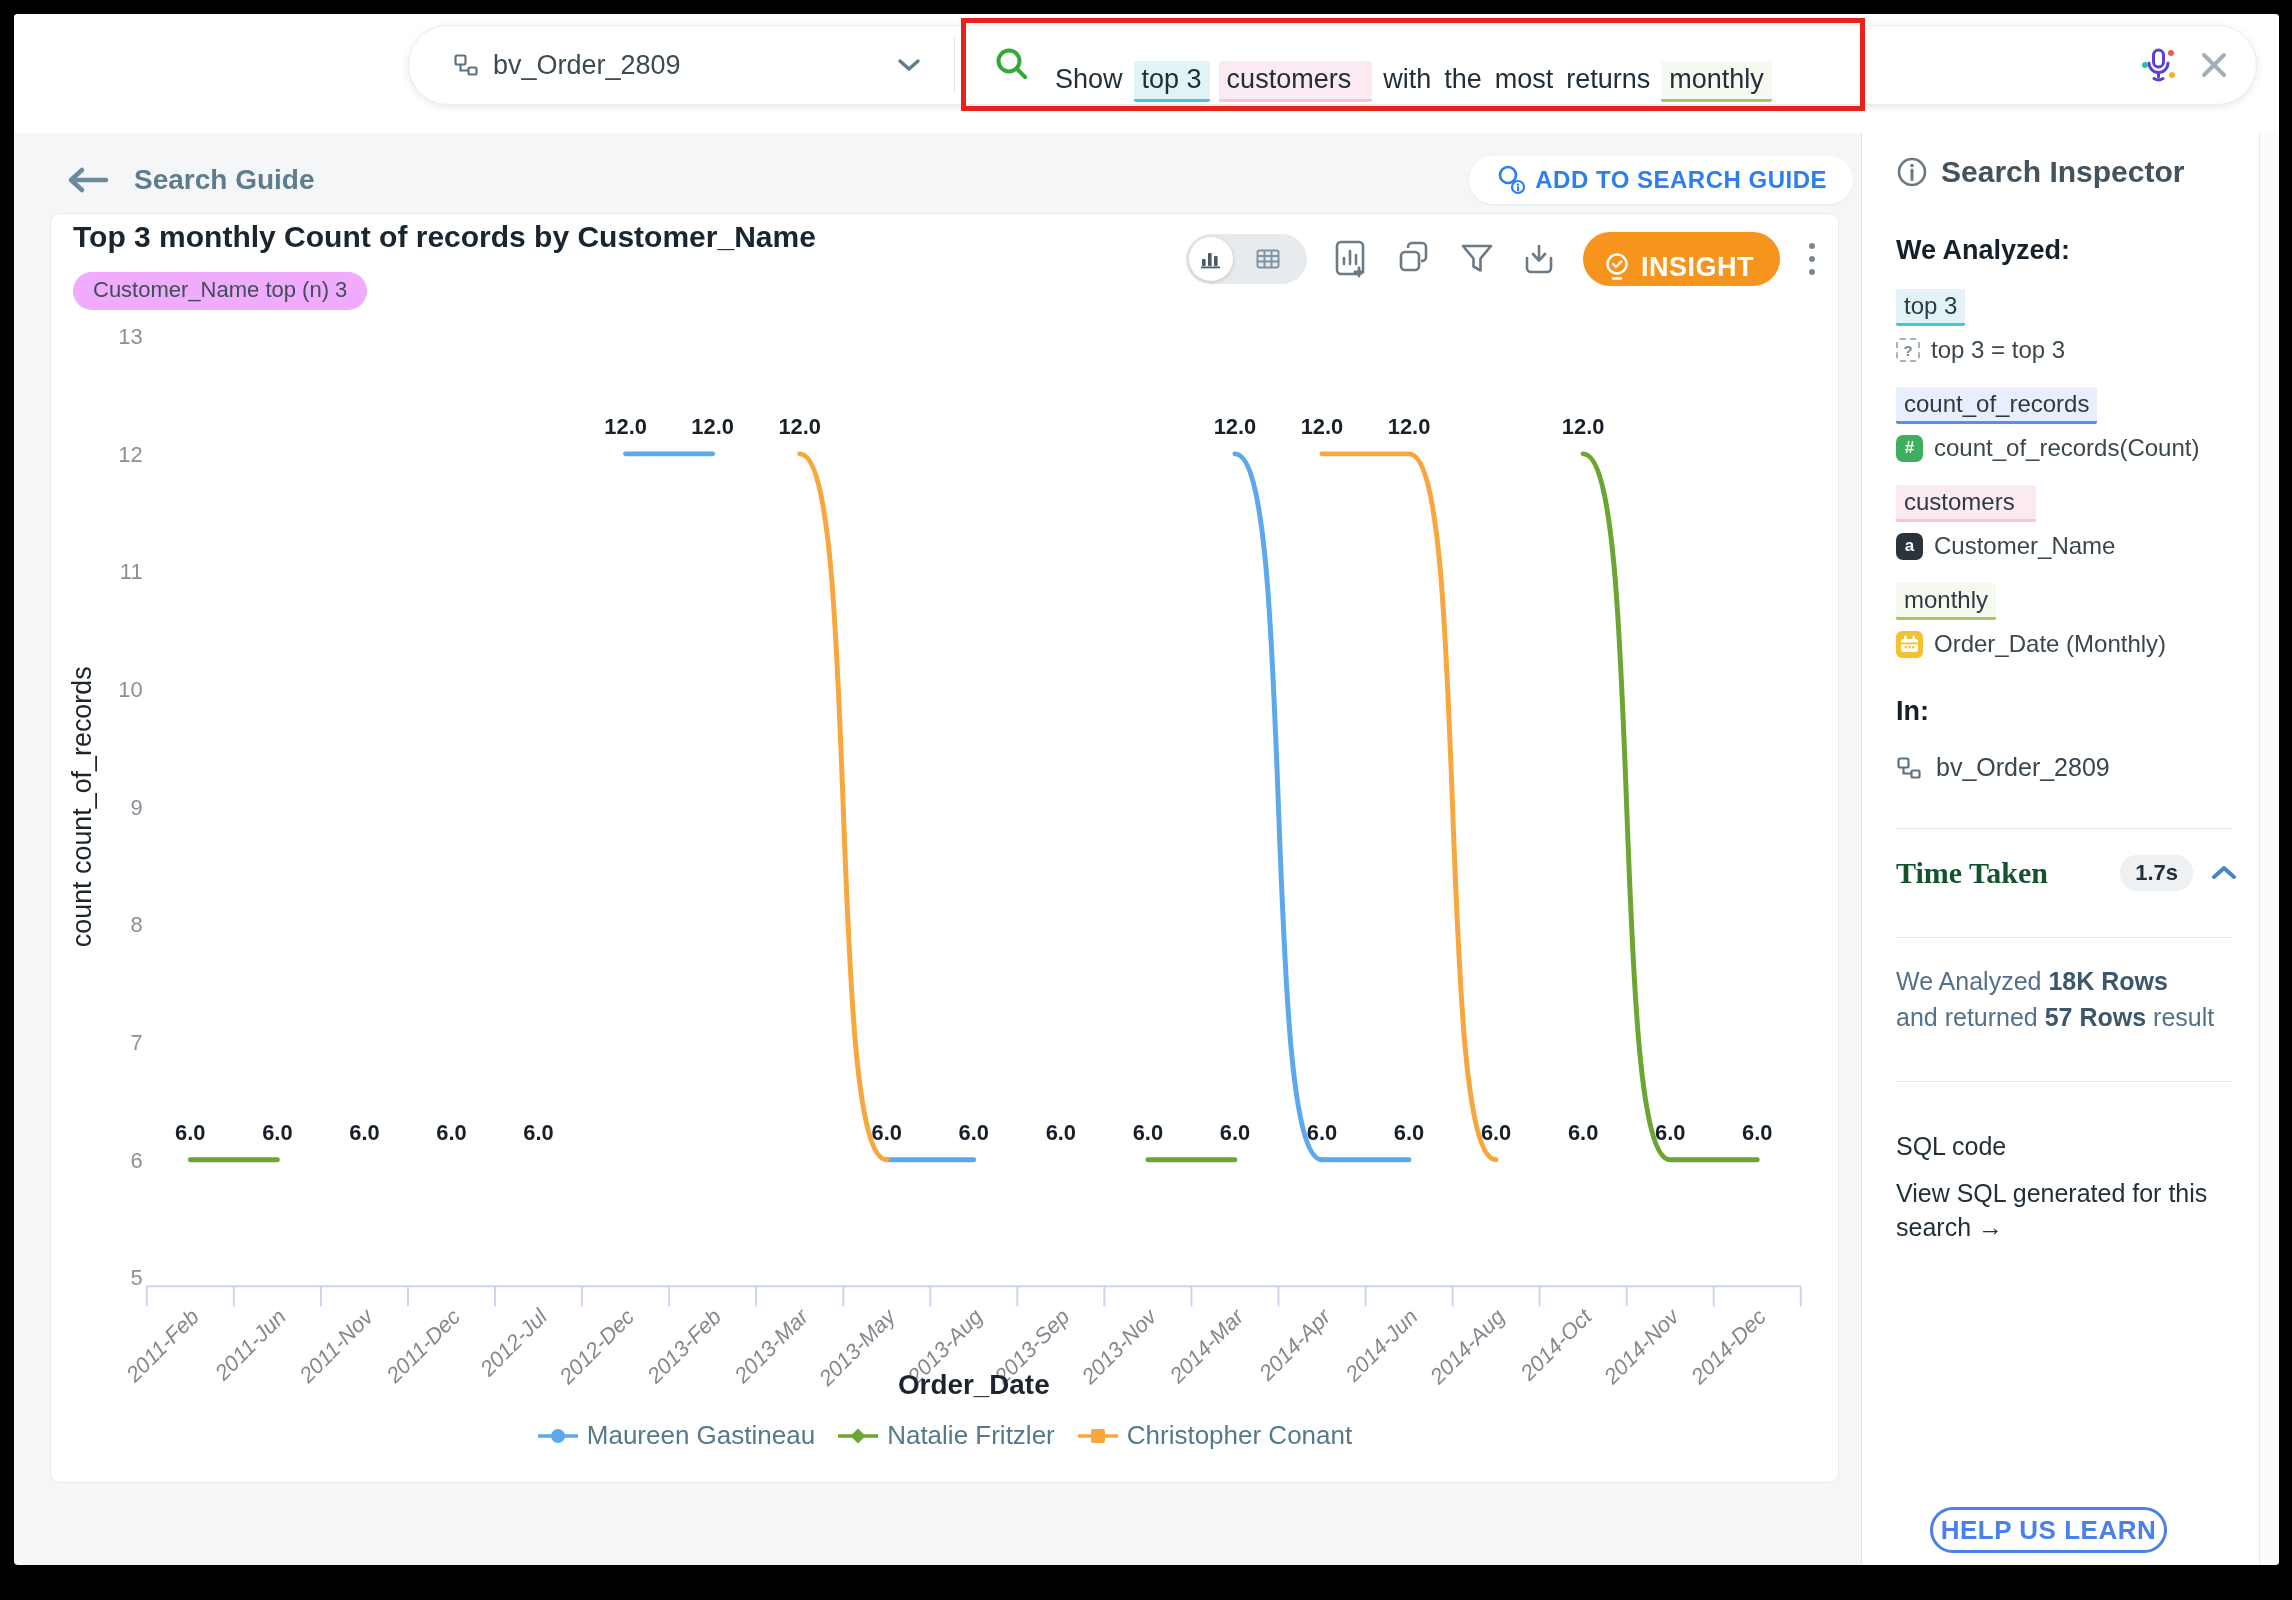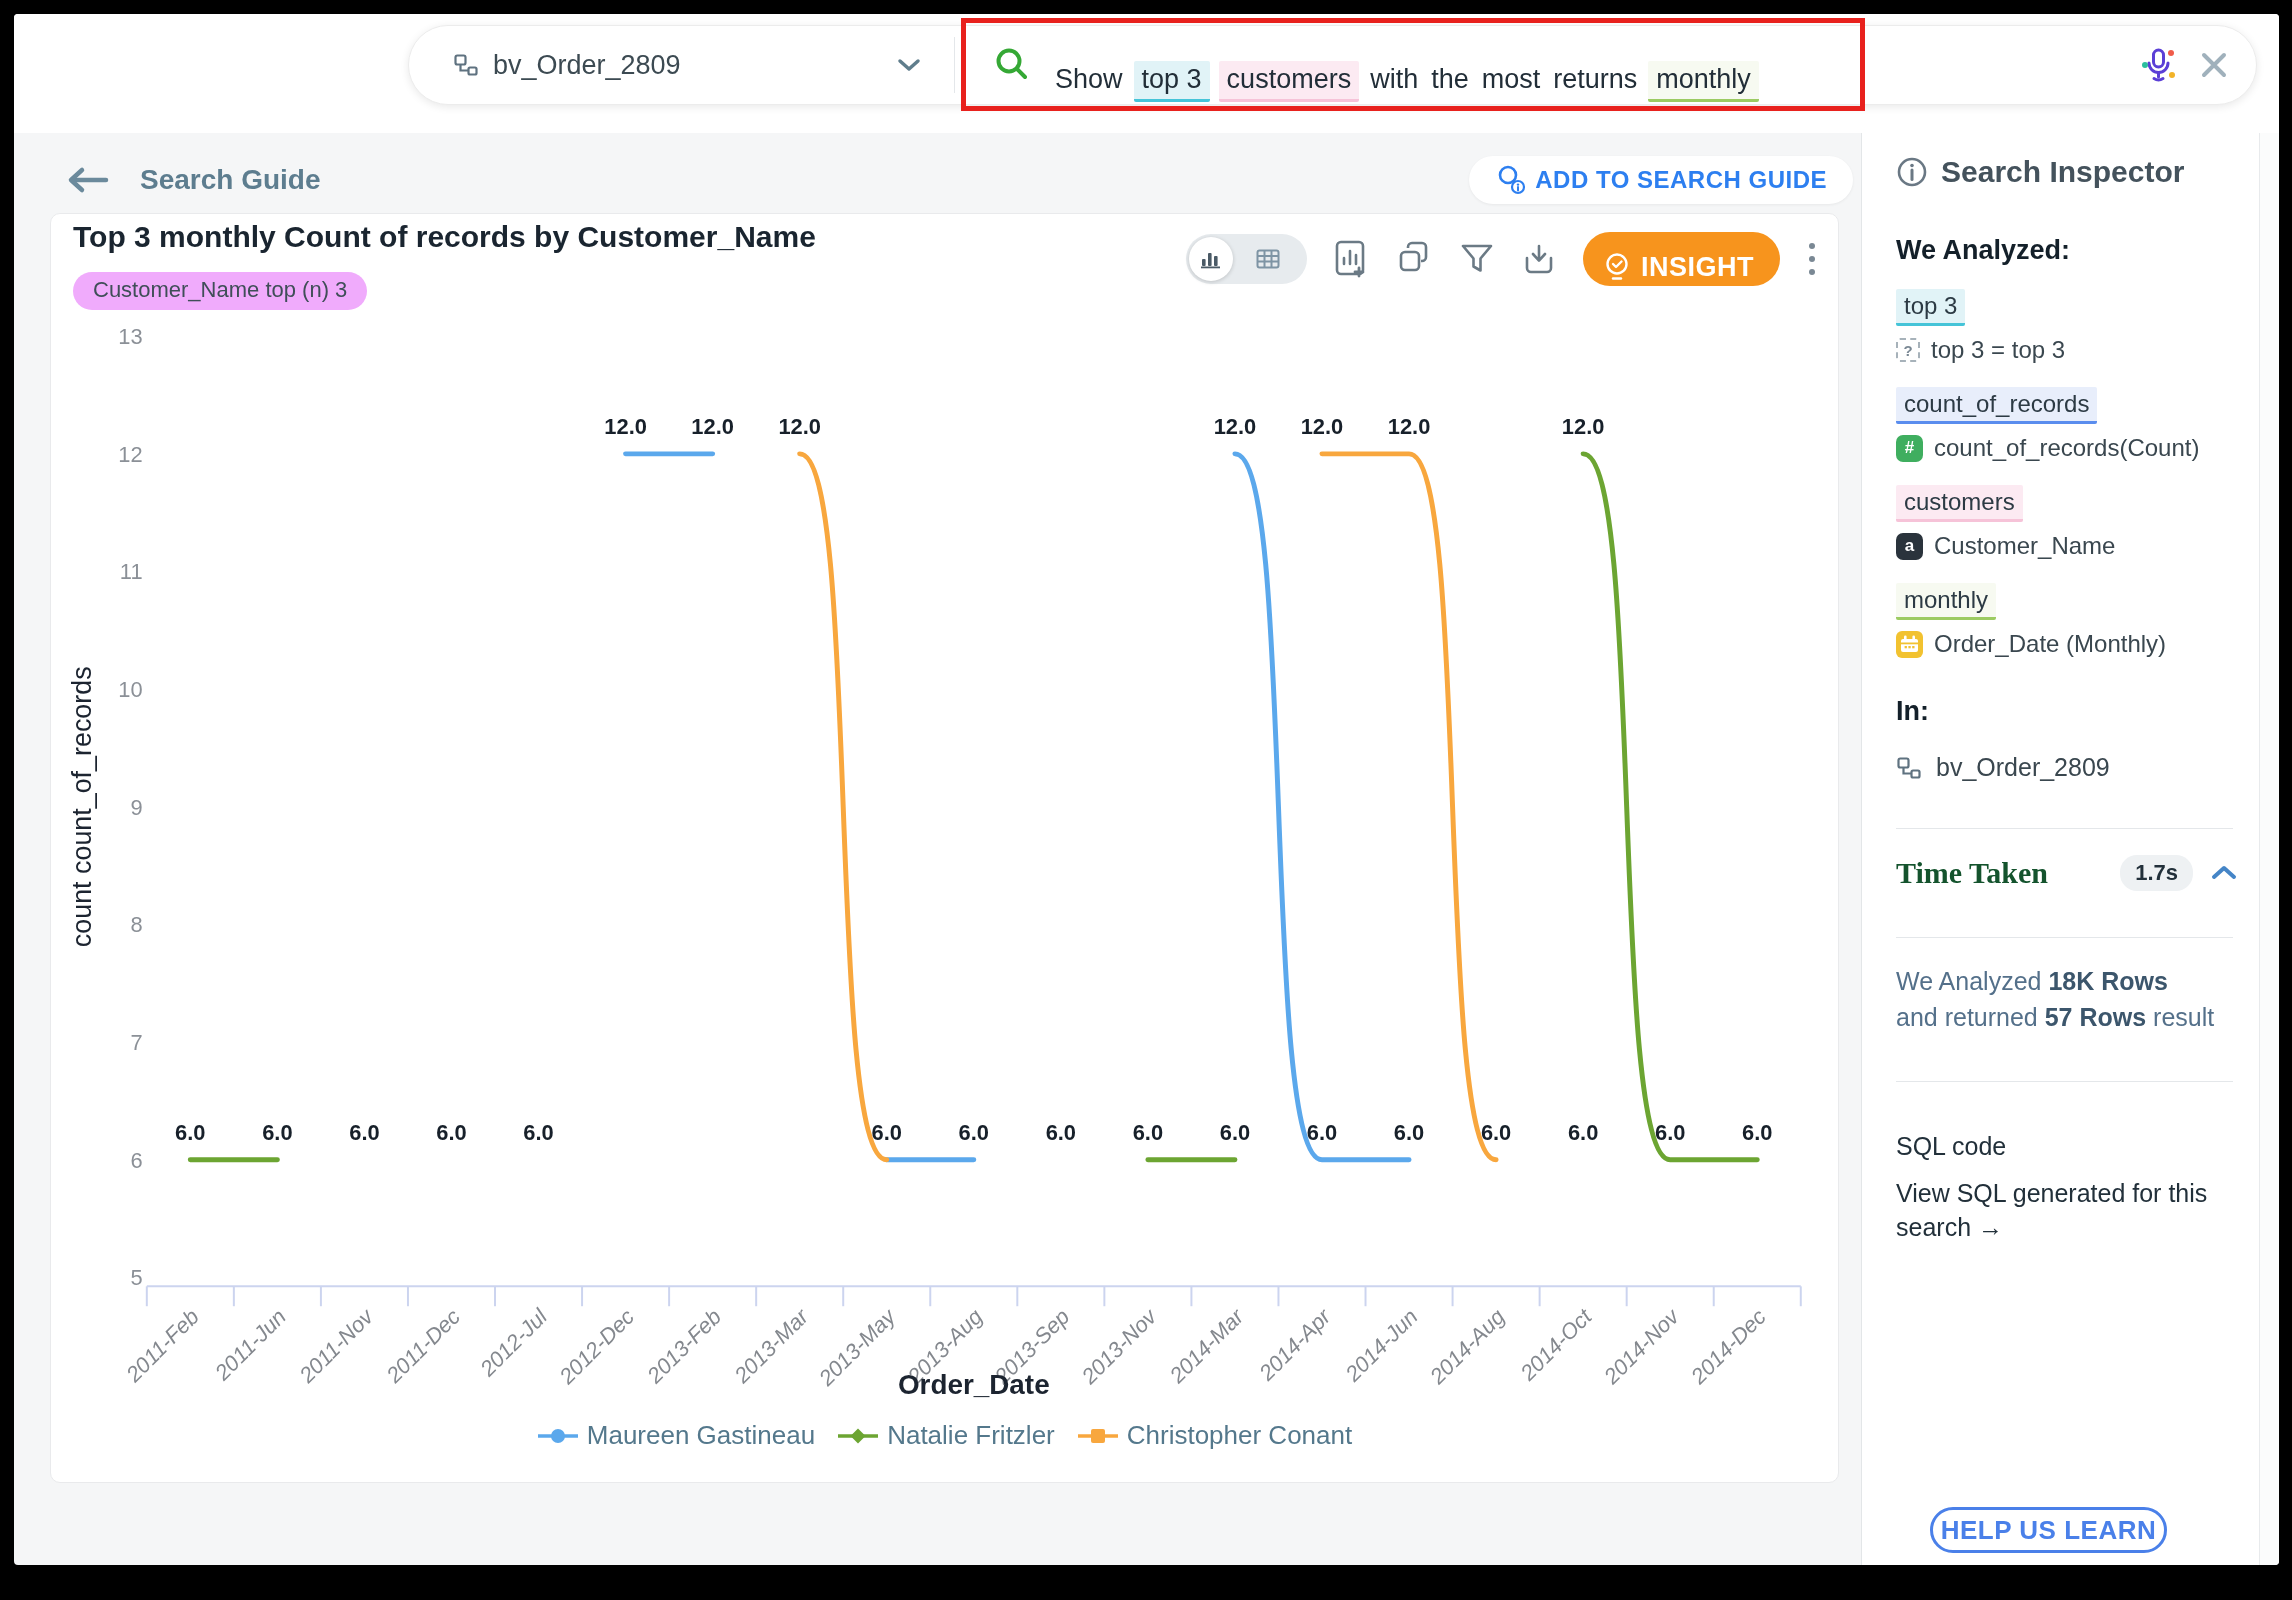--- a/index.html
+++ b/index.html
@@ -14,31 +14,31 @@
                  box-shadow:0 2px 8px rgba(0,0,0,.09); display:flex; align-items:center; }
   .dataset { display:flex; align-items:center; width:545px; padding-left:44px; gap:14px;
              height:100%; cursor:pointer; }
   .ds-label { font-size:27px; color:#3c4a52; }
   .ds-chev { margin-left:auto; margin-right:30px; }
   .vdiv { width:1px; height:56px; background:#e4e7ea; }
   .query-area { display:flex; align-items:center; gap:22px; padding-left:38px; flex:1; height:100%; }
   .query-tokens { display:flex; align-items:baseline; gap:9px; font-size:27px; color:#222e38; }
   .tok { padding:3px 2px 4px 2px; border-bottom:3px solid transparent; white-space:nowrap; }
   .hl-cyan  { background:#e1f3f7; border-bottom-color:#45c4d8; padding:3px 8px 4px 8px; border-radius:2px; }
-  .hl-pink  { background:#fceaf2; border-bottom-color:#f6c3d8; padding:3px 8px 4px 8px; border-radius:2px;margin-top:32px; }
+  .hl-pink  { background:#fceaf2; border-bottom-color:#f6c3d8; padding:3px 21px 4px 8px; border-radius:2px;margin-top:32px; }
   .hl-green { background:#f7faf1; border-bottom-color:#9ccb62; padding:3px 8px 4px 8px; border-radius:2px; }
   .hl-blue  { background:#e8eefb; border-bottom-color:#5a8dee; padding:3px 8px 4px 8px; border-radius:2px; }
   .pill-right { position:absolute; right:24px; top:0; height:100%; display:flex; align-items:center; gap:18px; }
   .red-box { position:absolute; left:947px; top:4px; width:904px; height:93px;
              border:5px solid #e8211d; pointer-events:none; z-index:50; }
   
   .content { display:flex; height:1432px; }
   .main { flex:1; position:relative; }
   .guide-row { height:80px; display:flex; align-items:center; padding:14px 8px 0 50px; }
-  .back { display:flex; align-items:center; gap:30px; cursor:pointer;
+  .back { display:flex; align-items:center; gap:24px; cursor:pointer;
           font-size:28px; font-weight:700; color:#5d7d8f; }
   .add-guide { margin-left:auto; display:flex; align-items:center; gap:6px; height:48px;
                padding:0 26px; border:none; border-radius:24px; background:#fff; cursor:pointer;
                color:#2d7ff0; font-size:24px; font-weight:700; letter-spacing:0.5px;
                font-family:inherit; box-shadow:0 1px 3px rgba(0,0,0,.06); }
   
   .card { position:relative; margin-left:36px; width:1789px; height:1270px; background:#fff;
           border:1px solid #e9eaec; border-radius:10px; overflow:hidden; }
   .title { position:absolute; left:22px; top:6px; font-size:30px; font-weight:700; color:#1a2530; }
   .chip { position:absolute; left:22px; top:58px; background:#f0abfc; color:#3f4e58;

